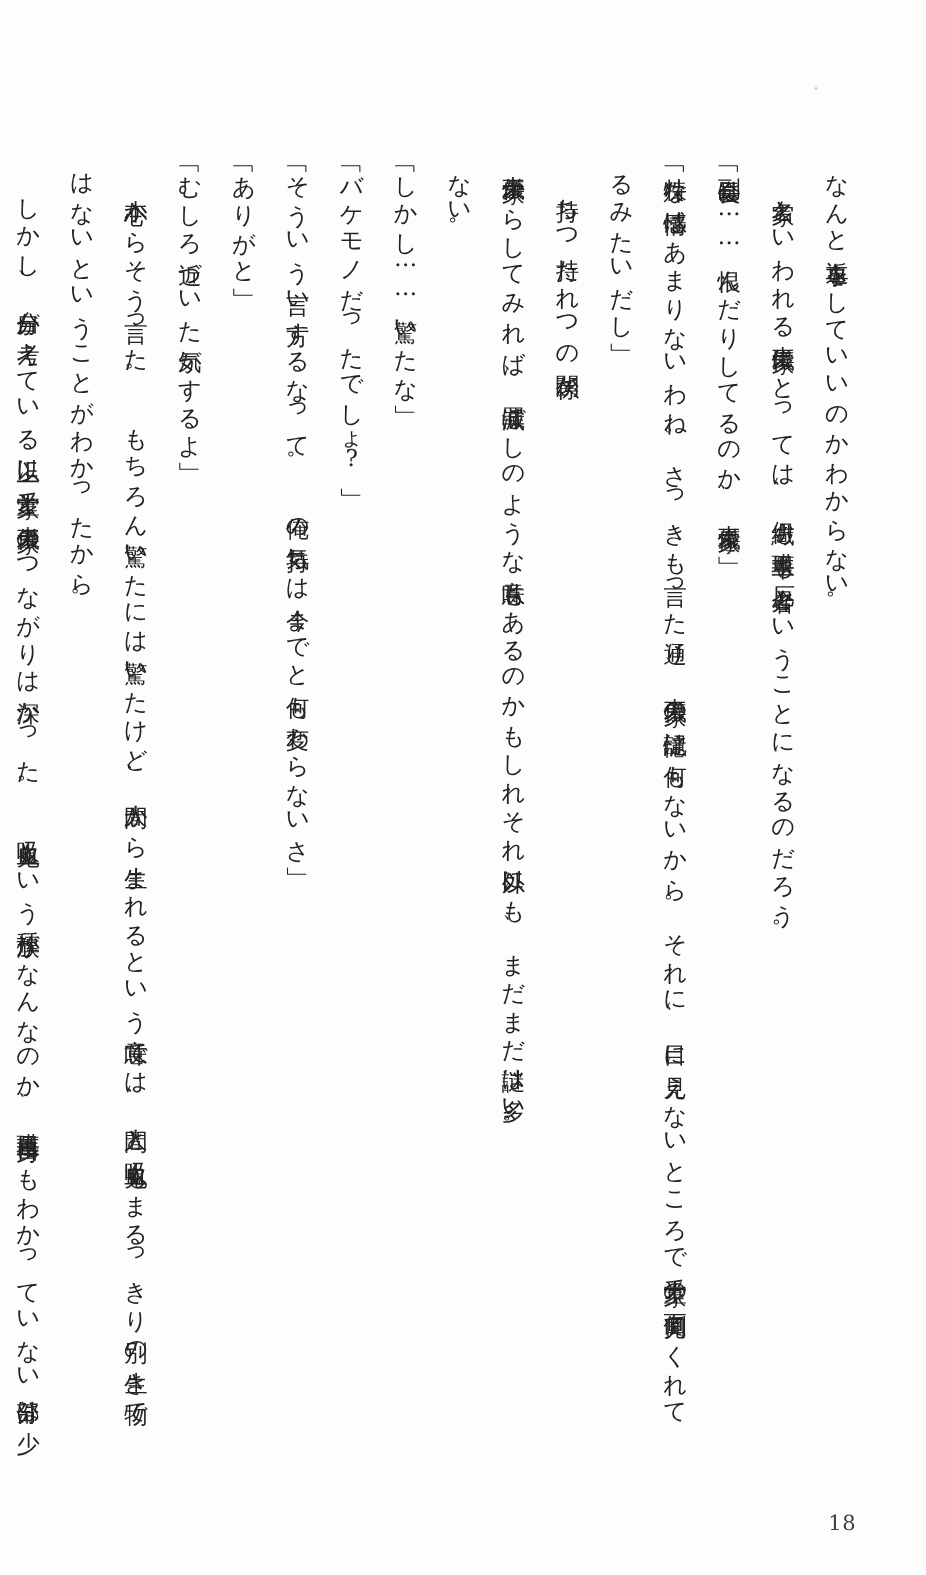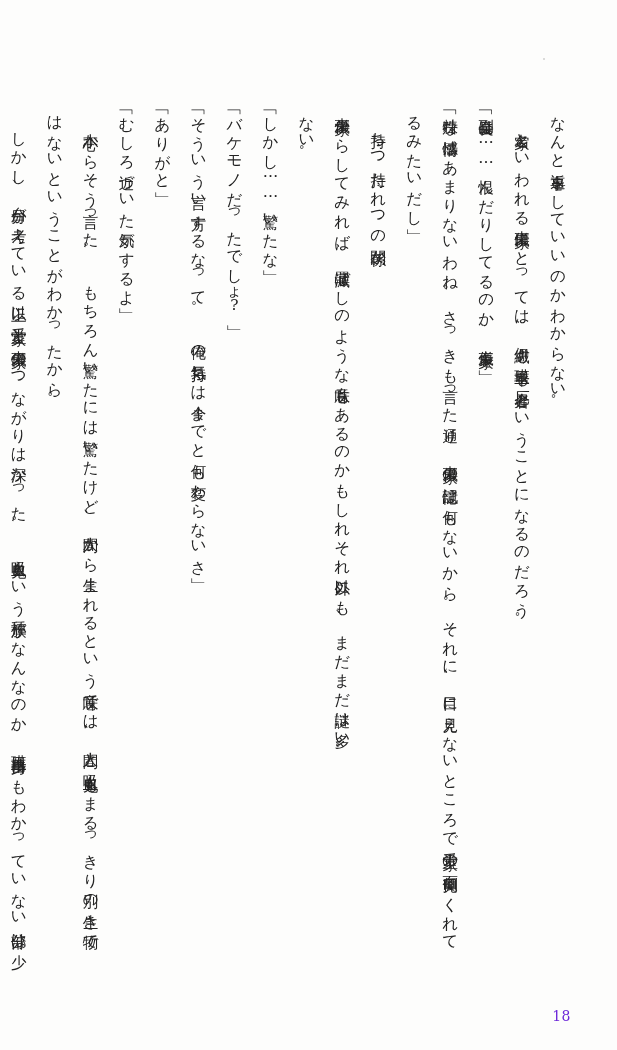--- a/index.html
+++ b/index.html
@@ -42,21 +42,21 @@
   }
   .para.indent {
     text-indent: 1em;
   }
   .page-number {
     position: absolute;
     bottom: 26px;
     right: 46px;
     font-size: 14px;
     font-family: "DejaVu Serif", "Liberation Serif", serif;
-    color: #6d28d9;
+    color: #404040;
     letter-spacing: 0.5px;
   }
   .speck {
     position: absolute;
     width: 2px;
     height: 2px;
     background: #cfcfcf;
     border-radius: 50%;
   }
 </style>

